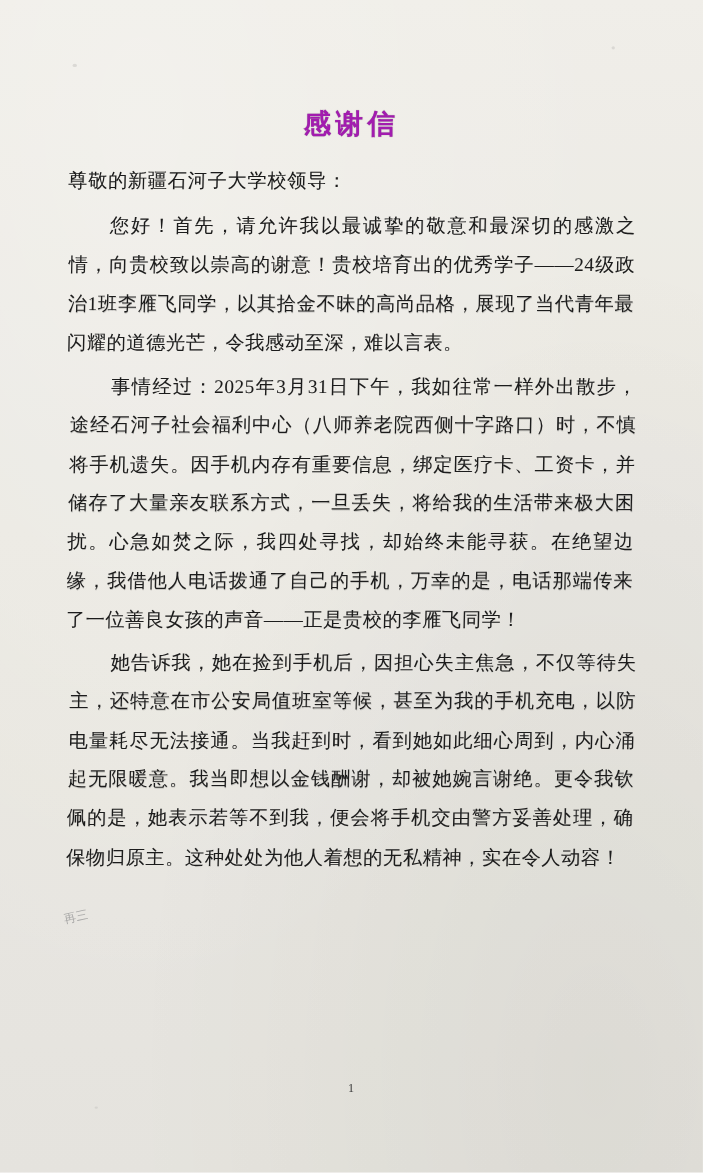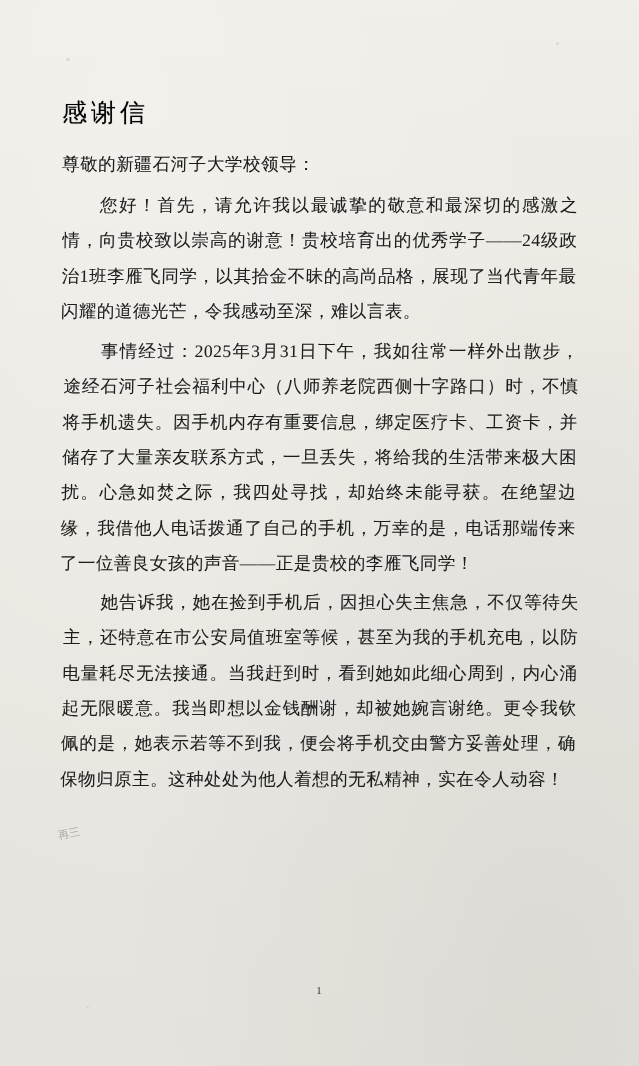--- a/index.html
+++ b/index.html
@@ -38,25 +38,25 @@
     position: absolute;
     left: 0;
     top: 0;
     width: 639px;
     height: 1066px;
     padding: 96px 62px 0 62px;
     box-sizing: border-box;
     z-index: 2;
   }
   .doc-title {
-    text-align: left;
+    text-align: center;
     font-size: 25px;
-    font-weight: normal;
+    font-weight: bold;
     letter-spacing: 4px;
-    color: #000000;
+    color: #a21caf;
     margin: 0 0 22px 0;
     font-family: "Liberation Serif", "DejaVu Serif", serif;
     text-shadow: 0 0 1px rgba(0,0,0,0.35);
   }
   .salutation {
     font-size: 17.5px;
     color: #1a1a1a;
     letter-spacing: 0.6px;
     line-height: 1.55;
     margin: 0 0 10px 0;

